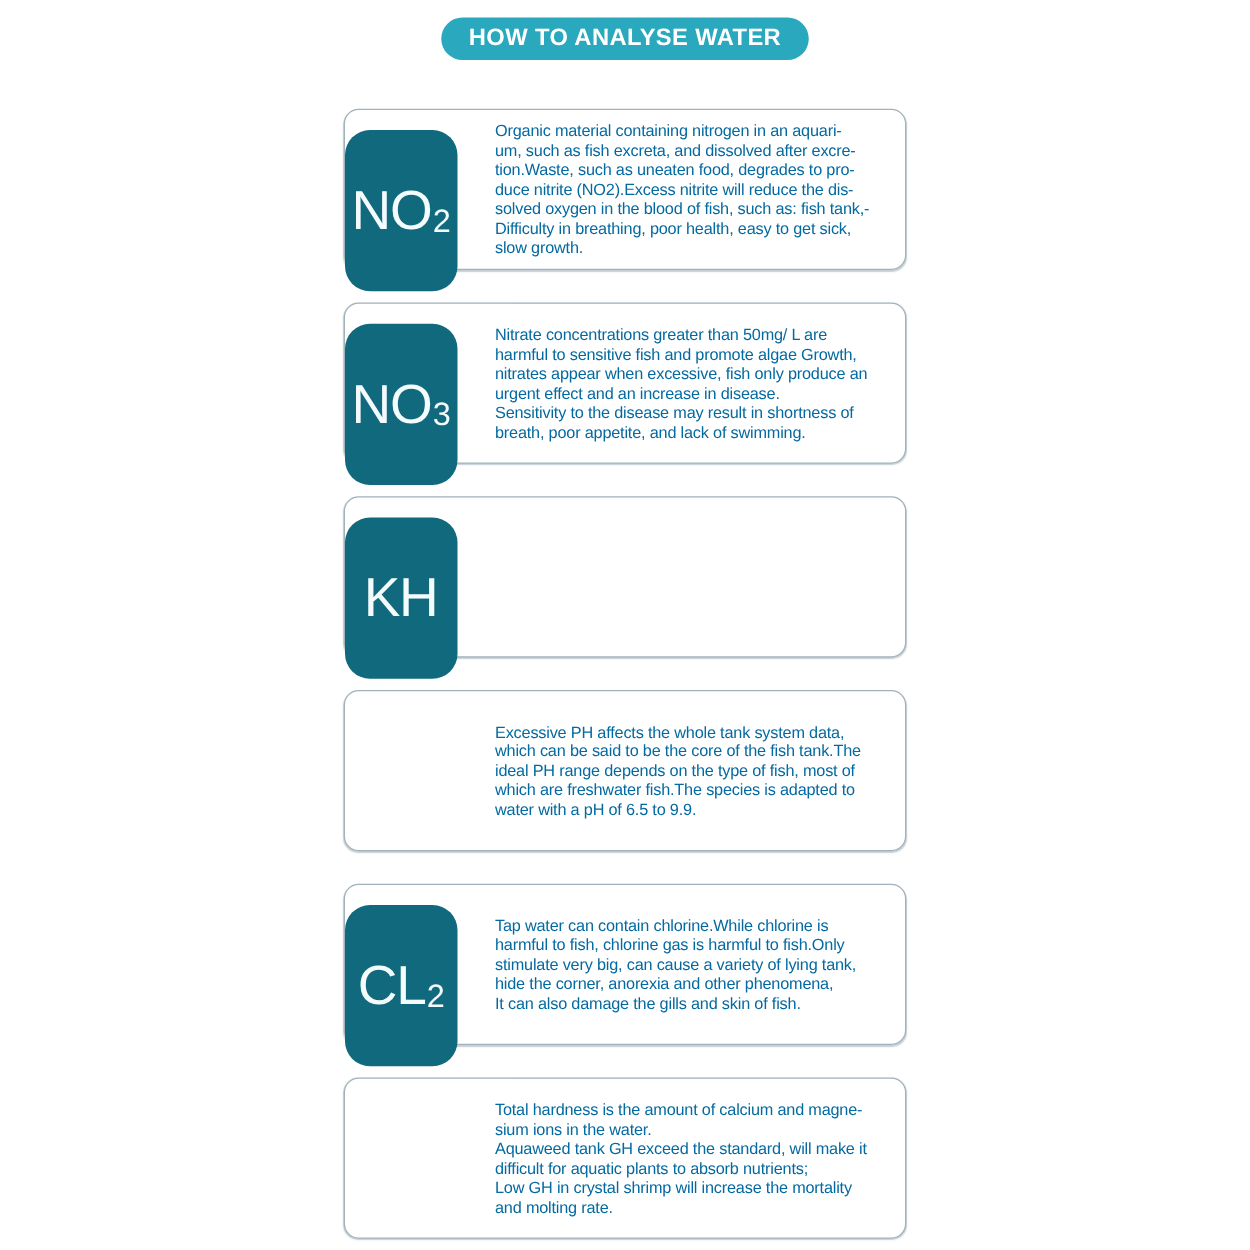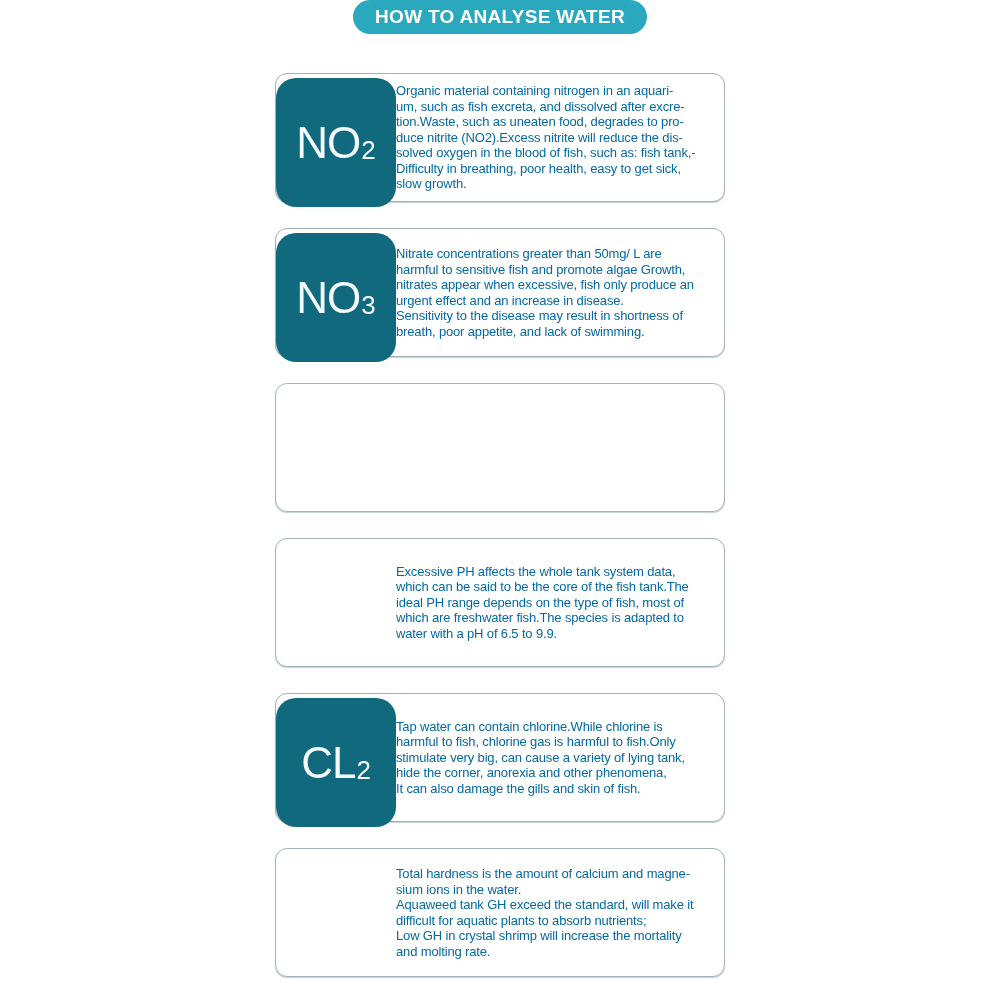--- a/index.html
+++ b/index.html
@@ -4,21 +4,21 @@
 <style>
   * { margin: 0; padding: 0; box-sizing: border-box; }
   html, body {
     width: 1000px; height: 1000px;
     background: #ffffff;
     font-family: "Liberation Sans", sans-serif;
     overflow: hidden;
   }
   .header-pill {
     width: fit-content;
-    margin: 0 auto 0 auto;
+    margin: 14px auto 0 auto;
     height: 34px;
     padding: 0 22px;
     background: #2aa9be;
     border-radius: 17px;
     display: flex;
     align-items: center;
     justify-content: center;
     color: #ffffff;
     font-size: 19px;
     font-weight: bold;
@@ -33,22 +33,22 @@
     width: 450px;
     height: 129px;
     margin-bottom: 26px;
     background: #ffffff;
     border: 1px solid #a2b2ba;
     border-radius: 12px;
     box-shadow: 0 1px 1px rgba(150,168,178,0.55);
   }
   .badge {
     position: absolute;
-    left: 0; top: 4px;
-    width: 120px;
+    left: 0; top: 16px;
+    width: 90px;
     height: 129px;
     background: #11697e;
     border-radius: 20px;
     display: flex;
     align-items: center;
     justify-content: center;
     color: #f4fbfc;
   }
   .sym-main {
     font-size: 44px;
@@ -112,20 +112,24 @@
       <p class="desc">Nitrate concentrations greater than 50mg/ L are
 harmful to sensitive fish and promote algae Growth,
 nitrates appear when excessive, fish only produce an
 urgent effect and an increase in disease.
 Sensitivity to the disease may result in shortness of
 breath, poor appetite, and lack of swimming.</p>
     </div>
   </div>
 
   <div class="card">
+    <div class="badge">
+      <span class="sym-main">KH</span>
+        <span class="sym-sub"></span>
+    </div>
   </div>
 
   <div class="card">
     <div class="card-text">
       <p class="desc">Excessive PH affects the whole tank system data,
 which can be said to be the core of the fish tank.The
 ideal PH range depends on the type of fish, most of
 which are freshwater fish.The species is adapted to
 water with a pH of 6.5 to 9.9.</p>
     </div>

